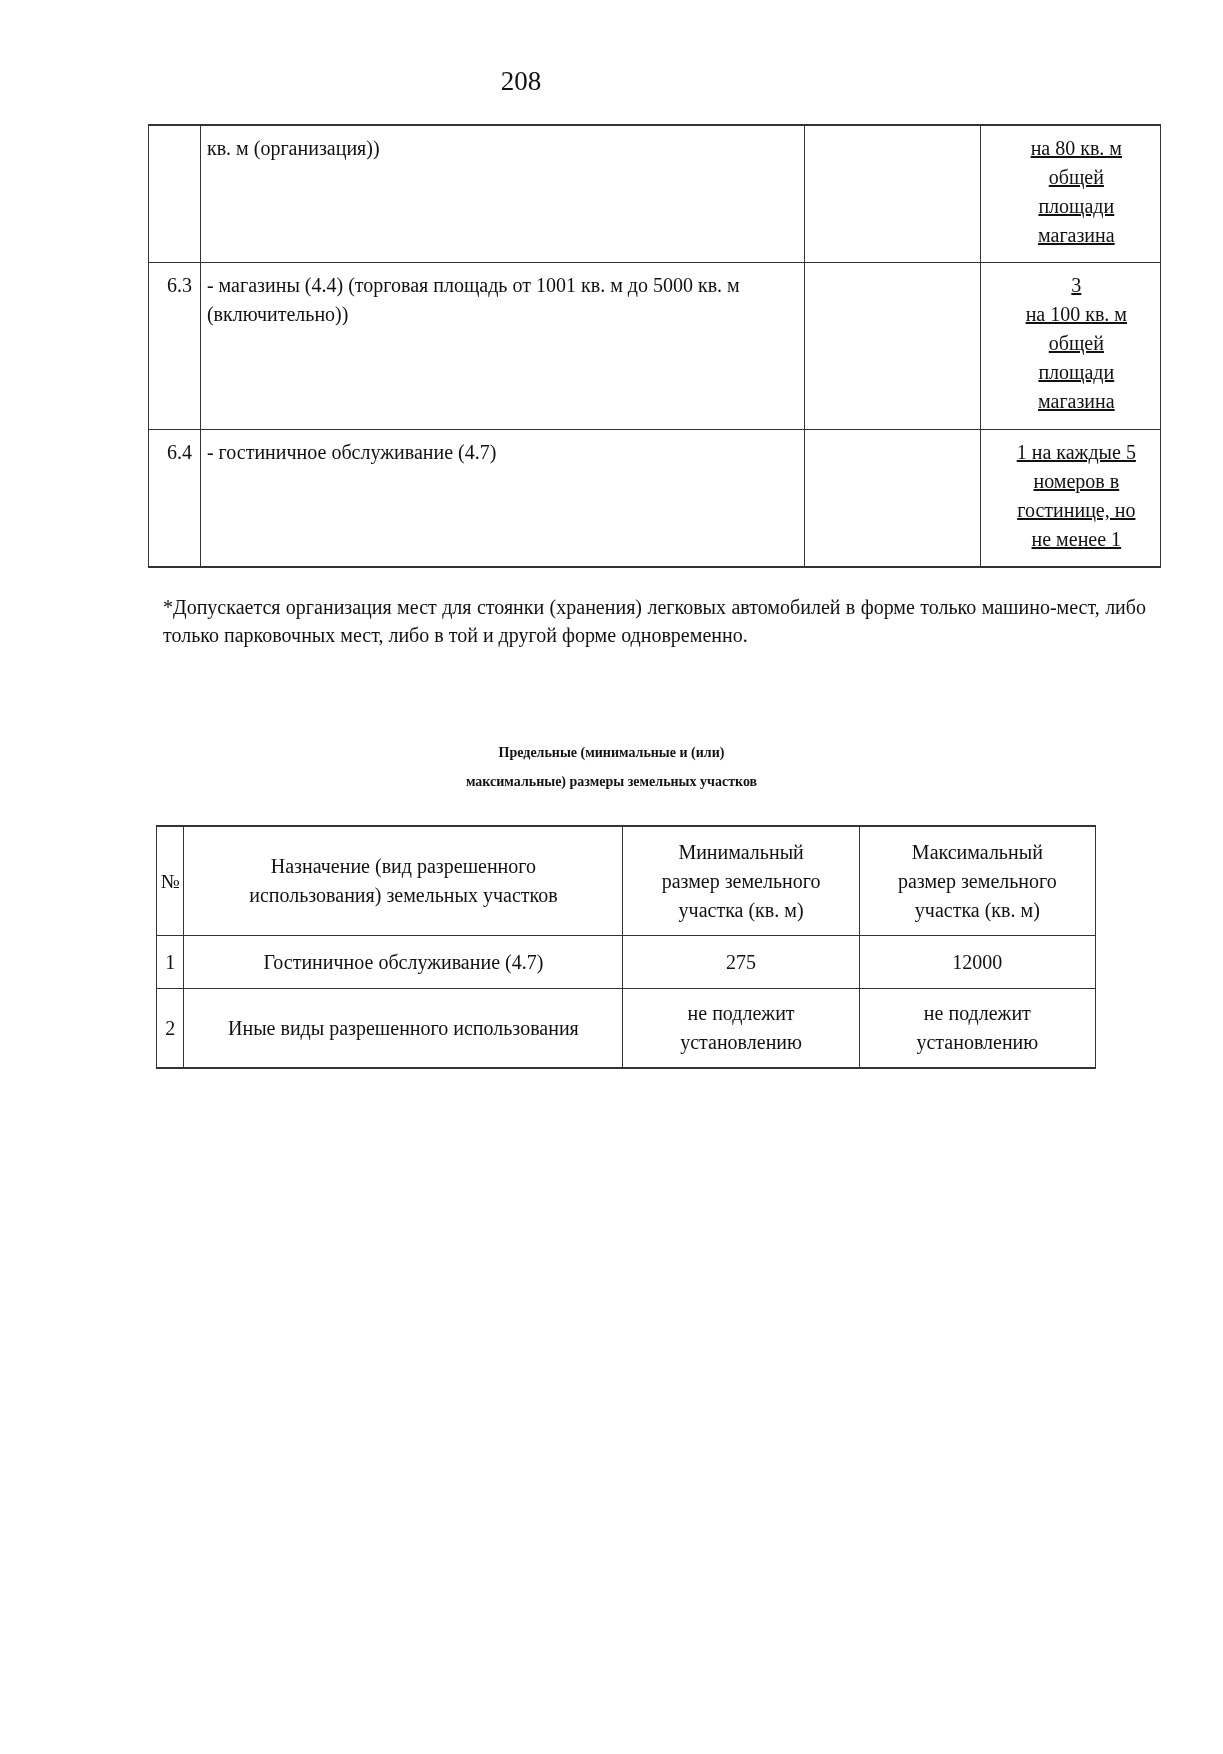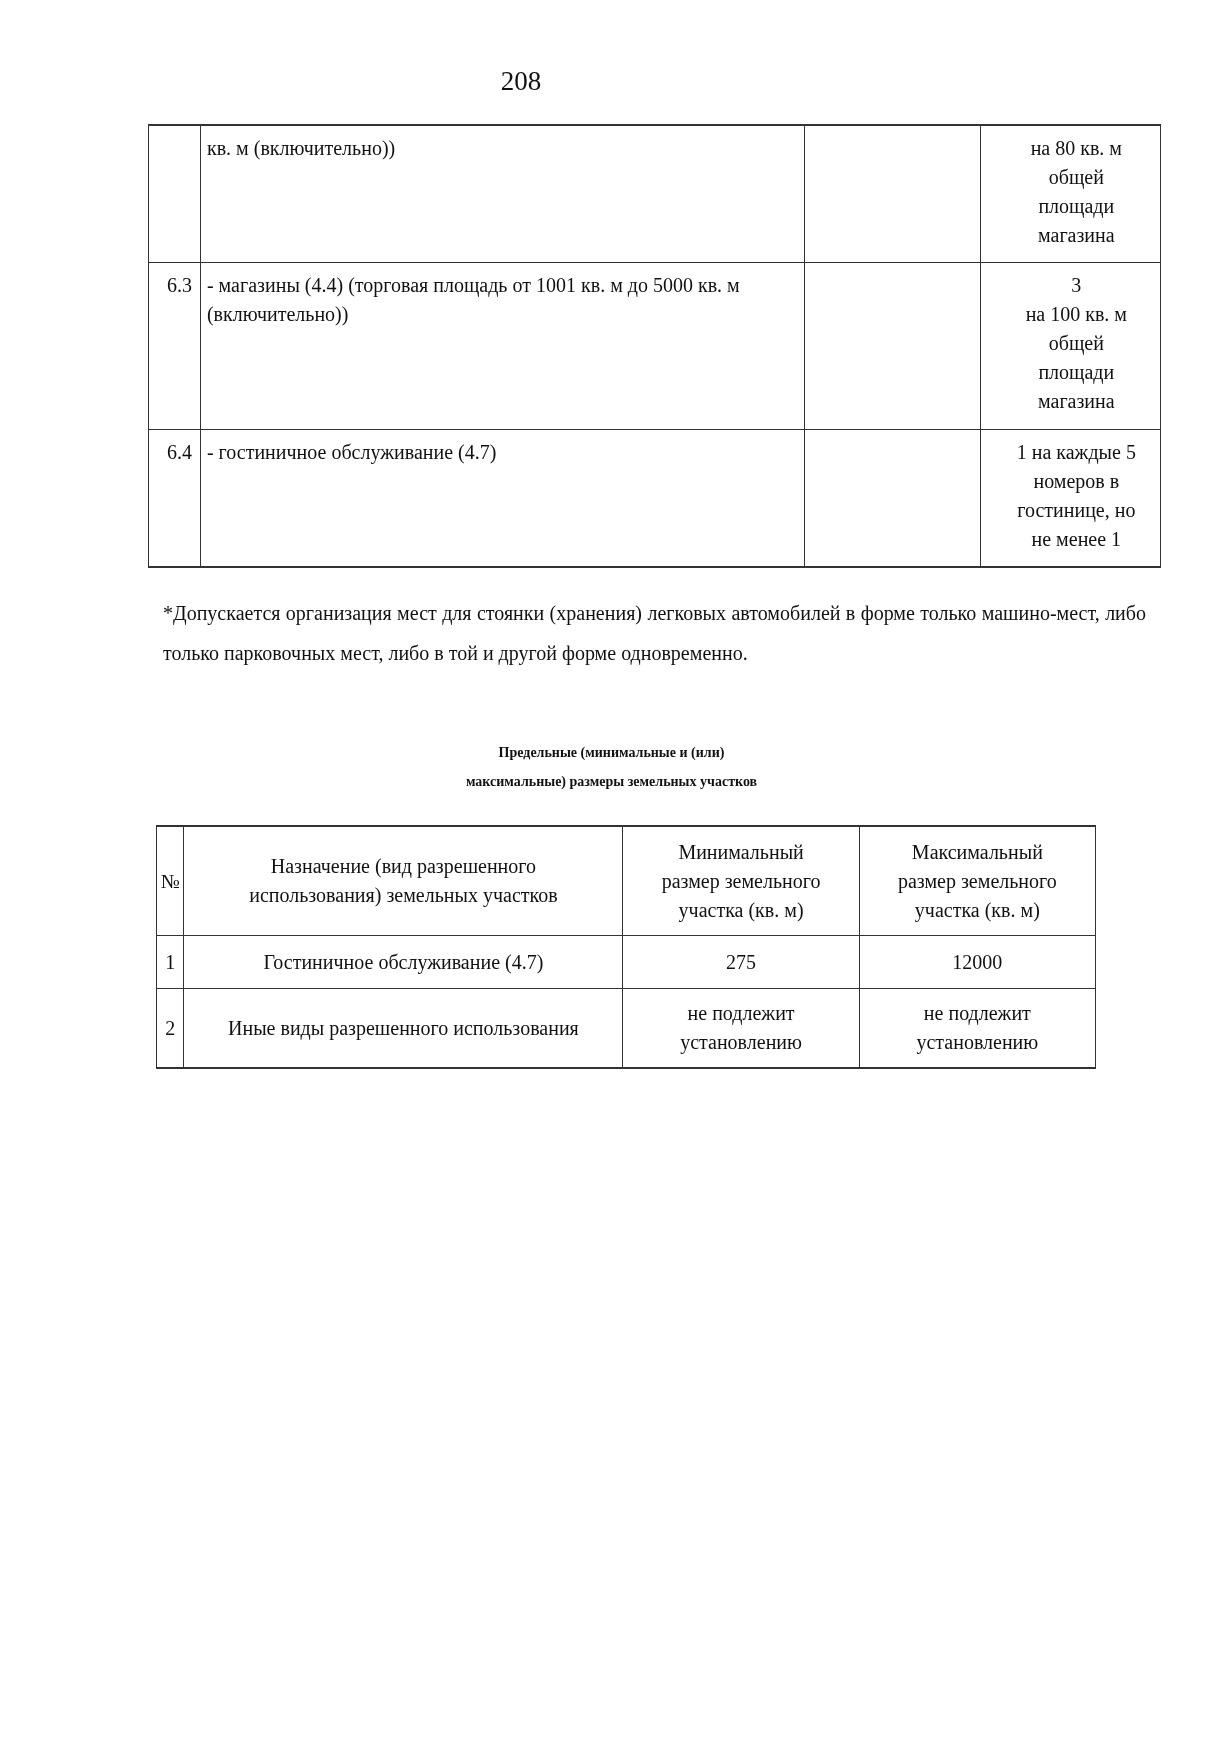--- a/index.html
+++ b/index.html
@@ -50,32 +50,33 @@
       width: 596px;
       padding: 8px 6px 4px 6px;
     }
     #parking-table td.empty {
       width: 164px;
     }
     #parking-table td.norm {
       width: 160px;
       text-align: center;
       padding: 8px 4px 4px 16px;
+      text-decoration: underline;
     }
     #parking-table tr.r0 td { height: 124px; border-top-width: 2px; }
     #parking-table tr.r1 td { height: 154px; }
     #parking-table tr.r2 td { height: 124px; border-bottom-width: 2px; }
 
     .footnote {
       position: absolute;
       top: 593px;
       left: 163px;
       width: 983px;
       font-size: 20px;
-      line-height: 40px;
+      line-height: 28px;
       text-align: justify;
       text-align-last: left;
     }
     .section-title {
       position: absolute;
       top: 738px;
       left: 0;
       width: 1223px;
       text-align: center;
       font-weight: bold;
@@ -107,21 +108,21 @@
   </style>
 </head>
 <body>
 
 <div class="page-number">208</div>
 
 <table id="parking-table">
   <tbody>
     <tr class="r0">
       <td class="num"></td>
-      <td class="desc">кв. м (включительно))</td>
+      <td class="desc">кв. м (организация))</td>
       <td class="empty"></td>
       <td class="norm">
         <span class="line">на 80 кв. м</span>
         <span class="line">общей</span>
         <span class="line">площади</span>
         <span class="line">магазина</span>
       </td>
     </tr>
     <tr class="r1">
       <td class="num">6.3</td>

